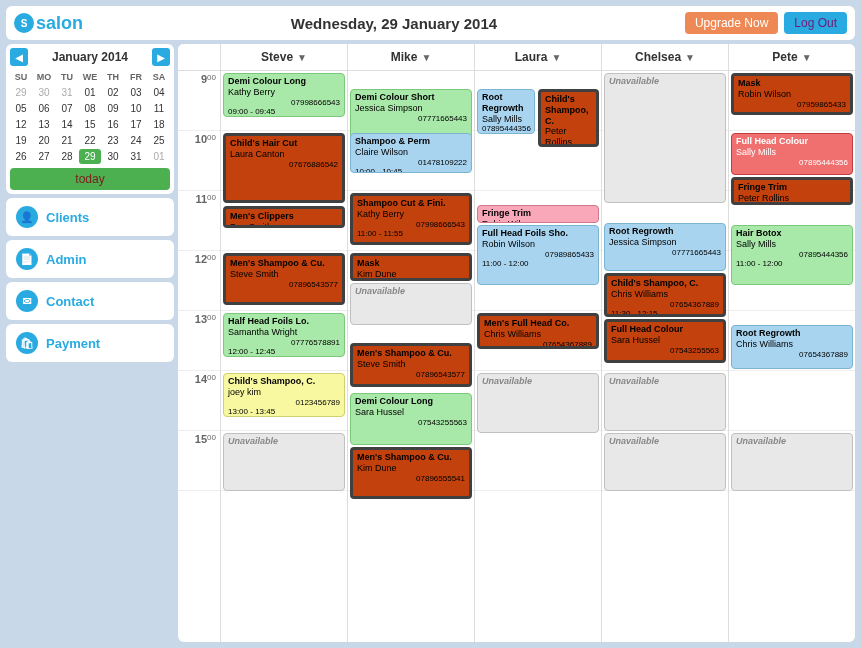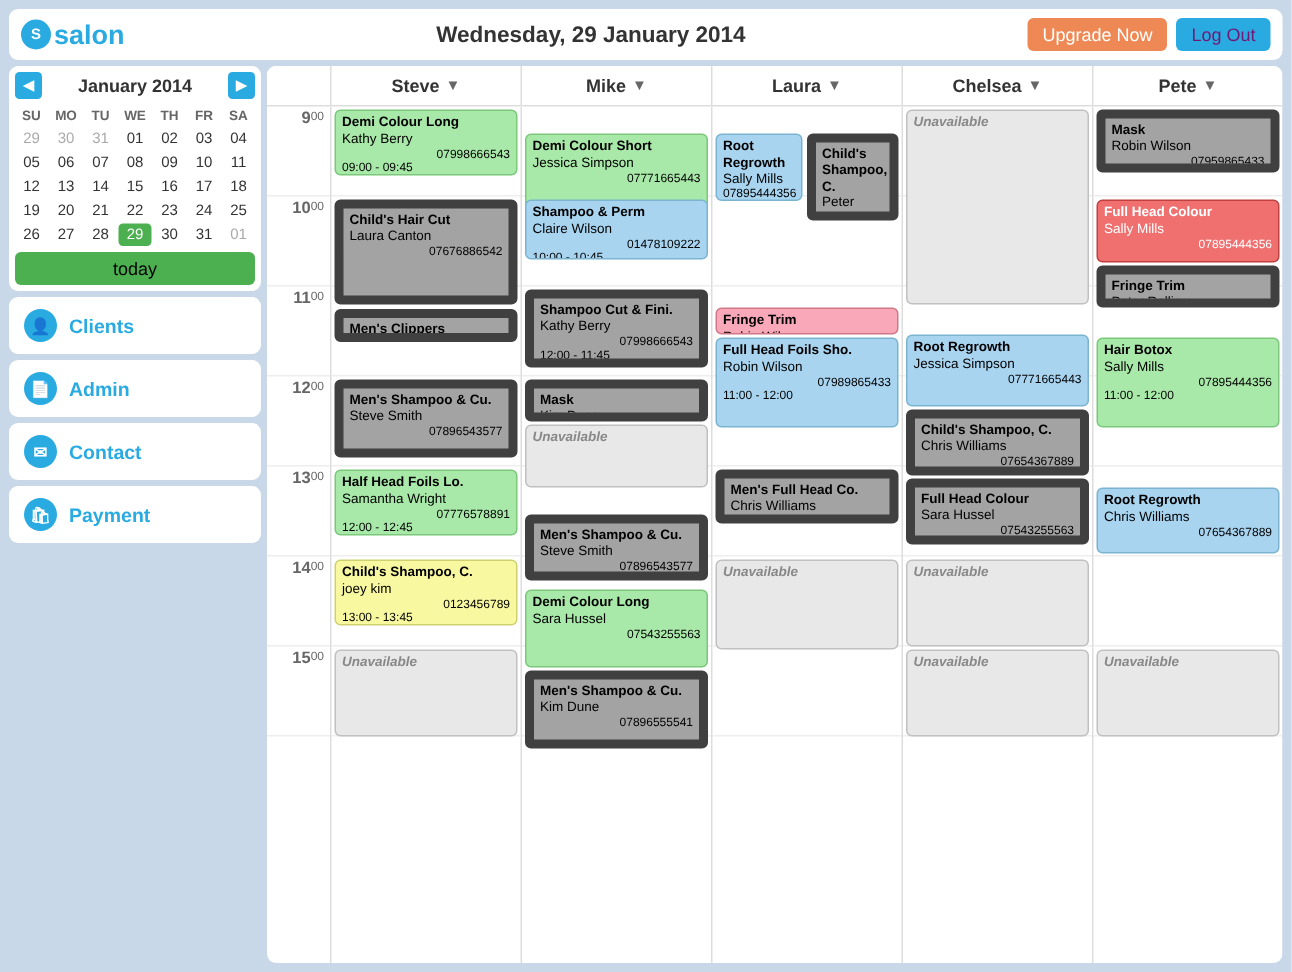--- a/index.html
+++ b/index.html
@@ -25,21 +25,21 @@
     
     .calendar { background: white; border-radius: 6px; padding: 4px; }
     .cal-header { display: flex; align-items: center; justify-content: space-between; margin-bottom: 4px; }
     .cal-nav { background: #29abe2; color: white; border: none; border-radius: 3px; width: 18px; height: 18px; cursor: pointer; font-size: 10px; display: flex; align-items: center; justify-content: center; }
     .cal-title { font-size: 12px; font-weight: bold; color: #333; }
     .cal-grid { display: grid; grid-template-columns: repeat(7, 1fr); gap: 1px; }
     .cal-day-header { text-align: center; font-size: 9px; font-weight: bold; color: #666; padding: 2px 0; }
     .cal-day { text-align: center; font-size: 10px; padding: 2px; cursor: pointer; border-radius: 2px; color: #333; }
     .cal-day.other-month { color: #aaa; }
     .cal-day.today { background: #4caf50; color: white; border-radius: 3px; }
-    .cal-today-btn { background: #4caf50; color: #000000; border: none; border-radius: 4px; width: 100%; padding: 4px; font-size: 12px; cursor: pointer; margin-top: 4px; }
+    .cal-today-btn { background: #4caf50; color: #7f1d1d; border: none; border-radius: 4px; width: 100%; padding: 4px; font-size: 12px; cursor: pointer; margin-top: 4px; }
     
     
     .nav-buttons { display: flex; flex-direction: column; gap: 4px; }
     .nav-btn { display: flex; align-items: center; gap: 8px; background: white; border: none; border-radius: 6px; padding: 8px 10px; cursor: pointer; font-size: 13px; color: #29abe2; font-weight: bold; }
     .nav-icon { width: 22px; height: 22px; background: #29abe2; border-radius: 50%; display: flex; align-items: center; justify-content: center; color: white; font-size: 11px; }
     
     
     .calendar-section { flex: 1; background: white; border-radius: 6px; overflow: hidden; display: flex; flex-direction: column; }
     
     
@@ -61,21 +61,21 @@
     
     
     .appt { position: absolute; left: 2px; right: 2px; border-radius: 4px; padding: 2px 4px; font-size: 9px; overflow: hidden; cursor: pointer; z-index: 1; }
     .appt-title { font-weight: bold; font-size: 9px; line-height: 1.2; }
     .appt-name { font-size: 9px; line-height: 1.2; }
     .appt-phone { font-size: 8px; line-height: 1.2; text-align: right; }
     .appt-time { font-size: 8px; line-height: 1.2; }
     
     .appt-green { background: #a8e8a8; border: 1px solid #7bc87b; }
     .appt-blue { background: #a8d4f0; border: 1px solid #7ab4d0; }
-    .appt-teal { background: #a3a3a3; border: 6px solid #404040; }
+    .appt-teal { background: #c2410c; border: 3px solid #404040; }
     .appt-yellow { background: #f8f8a0; border: 1px solid #d0d070; }
     .appt-pink { background: #f8a8b8; border: 1px solid #d07888; }
     .appt-red { background: #f07070; border: 1px solid #c04040; color: white; }
     .appt-unavail { background: #e8e8e8; border: 1px solid #c0c0c0; color: #888; font-style: italic; }
     
     .scrollbar-hide::-webkit-scrollbar { width: 4px; }
     .scrollbar-hide::-webkit-scrollbar-track { background: #f1f1f1; }
     .scrollbar-hide::-webkit-scrollbar-thumb { background: #ccc; border-radius: 2px; }
   </style>
 </head>
@@ -300,21 +300,21 @@
             <div class="appt appt-blue" style="top:62px;height:40px;">
               <div class="appt-title">Shampoo &amp; Perm</div>
               <div class="appt-name">Claire Wilson</div>
               <div class="appt-phone">01478109222</div>
               <div class="appt-time">10:00 - 10:45</div>
             </div>
             <div class="appt appt-teal" style="top:122px;height:52px;">
               <div class="appt-title">Shampoo Cut &amp; Fini.</div>
               <div class="appt-name">Kathy Berry</div>
               <div class="appt-phone">07998666543</div>
-              <div class="appt-time">12:00 - 11:45</div>
+              <div class="appt-time">11:00 - 11:55</div>
             </div>
             <div class="appt appt-teal" style="top:182px;height:28px;">
               <div class="appt-title">Mask</div>
               <div class="appt-name">Kim Dune</div>
             </div>
             <div class="appt appt-unavail" style="top:212px;height:42px;">
               <div class="appt-title">Unavailable</div>
             </div>
             <div class="appt appt-teal" style="top:272px;height:44px;">
               <div class="appt-title">Men's Shampoo &amp; Cu.</div>

